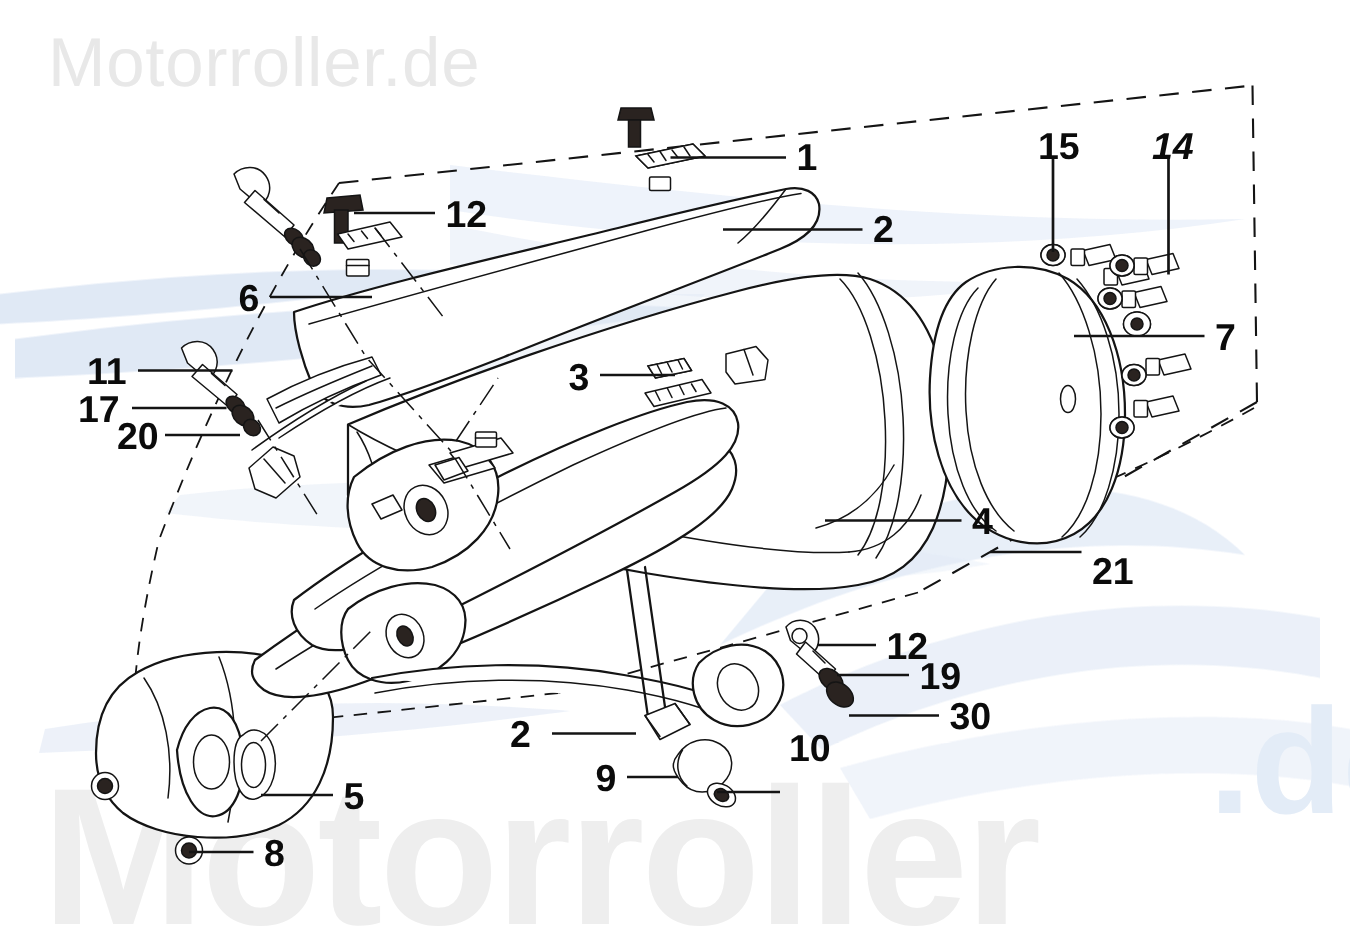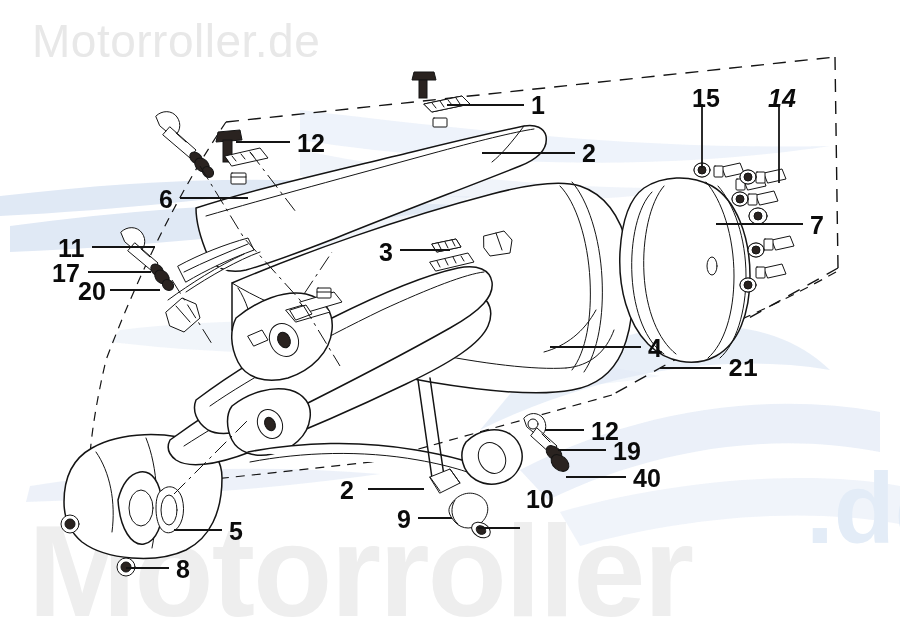--- a/index.html
+++ b/index.html
@@ -420,20 +420,20 @@
       <div class="callout">
         <span class="num" style="left: 52px; top: 261px;">17</span>
       </div>
       <div class="callout">
         <span class="num" style="left: 78px; top: 279px;">20</span>
       </div>
       <div class="callout">
         <span class="num" style="left: 613px; top: 439px;">19</span>
       </div>
       <div class="callout">
-        <span class="num" style="left: 633px; top: 466px;">40</span>
-      </div>
-      <div class="callout">
-        <span class="num" style="left: 728px; top: 357px; font-family: Liberation Mono, monospace;">21</span>
+        <span class="num" style="left: 633px; top: 466px;">30</span>
+      </div>
+      <div class="callout">
+        <span class="num" style="left: 728px; top: 369px;">21</span>
       </div>
     </div>
 
 </div>
 
 </body></html>

